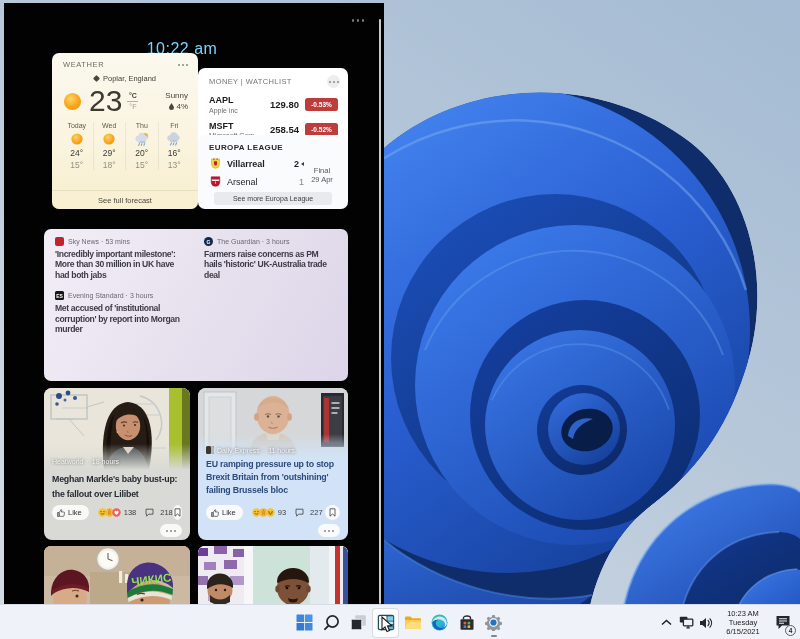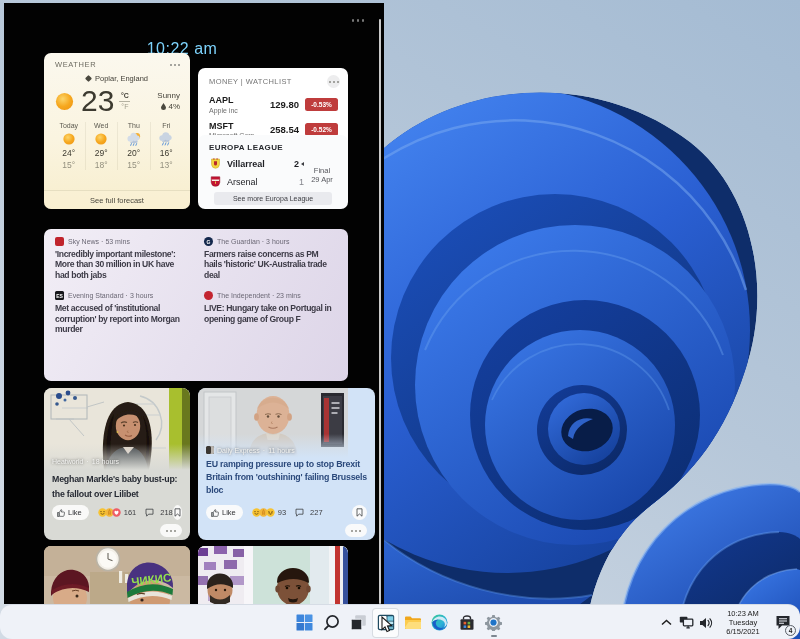--- a/index.html
+++ b/index.html
@@ -20,21 +20,21 @@
   .panel-menu { position:absolute; top:12px; right:16px; display:flex; gap:2.5px; padding:4px; cursor:default; }
   .panel-menu i { width:2.5px; height:2.5px; border-radius:50%; background:#787878; }
 
   .card { position:absolute; border-radius:7px; overflow:hidden; }
 
   
   .dots { display:flex; gap:2px; align-items:center; justify-content:center; }
   .dots i { width:2px; height:2px; border-radius:50%; background:#8a8a84; }
 
   
-  .card-weather { left:40px; top:50px; width:146px; height:156px;
+  .card-weather { left:48px; top:50px; width:146px; height:156px;
     background:linear-gradient(180deg,#fbf8ee 0%,#faf4e0 55%,#f7eecd 100%); }
   .w-head { display:flex; justify-content:space-between; align-items:center; padding:7px 10px 0 11px; }
   .w-title { font-size:7.5px; letter-spacing:.6px; color:#6e6c62; font-weight:400; }
   .w-loc { margin-top:5px; text-align:center; font-size:7.5px; color:#403e36; }
   .w-loc .pin { display:inline-block; transform:rotate(45deg); width:5px; height:5px; background:#4a483e; border-radius:1px; margin-right:4px; }
   .w-now { display:flex; align-items:center; padding:3px 10px 0 11px; }
   .w-temp { font-size:30px; font-weight:300; color:#3c3a30; margin-left:7px; line-height:1; }
   .w-units { margin-left:5px; display:flex; flex-direction:column; align-items:center; }
   .w-units .uc { font-size:7px; color:#45433a; font-weight:700; }
   .w-units .sep { width:11px; height:1px; background:#b5b2a2; margin:1.5px 0; }
@@ -95,21 +95,21 @@
   .src-ico { width:9px; height:9px; border-radius:2px; flex:0 0 auto; display:flex; align-items:center; justify-content:center;
     color:#fff; font-size:5px; font-weight:700; }
   .ico-sky { background:#c0242c; border-radius:2px; }
   .ico-guardian { background:#14284c; border-radius:50%; }
   .ico-es { background:#16161a; border-radius:1.5px; }
   .ico-indep { background:#c32430; border-radius:50%; }
 
   
   .news-card { border-radius:8px; }
   .card-news1 { left:40px; top:385px; width:146px; height:152px; background:#d9dad5; }
-  .card-news2 { left:194px; top:385px; width:177px; height:152px; background:#d2e3f7; }
+  .card-news2 { left:194px; top:385px; width:150px; height:152px; background:#d2e3f7; }
   .nc-img { position:absolute; top:0; left:0; right:0; }
   .nc-src { position:absolute; left:8px; font-size:7px; color:#f4f4f2; text-shadow:0 0 3px rgba(0,0,0,.65);
     display:flex; align-items:center; gap:3px; }
   .card-news1 .nc-src { top:70px; }
   .card-news2 .nc-src { top:58px; }
   .nc-src .de-ico { width:8px; height:8px; border-radius:1.5px; background:#3a3632; box-shadow:inset -3px 0 0 #b9b4ae; }
   .nc-hl { position:absolute; left:8px; right:8px; font-weight:700; }
   .card-news1 .nc-hl { top:84px; font-size:8.8px; line-height:14.5px; color:#262a33; letter-spacing:-0.2px; }
   .card-news2 .nc-hl { top:70px; font-size:8.8px; line-height:13px; color:#2c4a7c; letter-spacing:-0.2px; }
   .nc-actions { position:absolute; left:8px; right:8px; bottom:20px; display:flex; align-items:center; }
@@ -125,21 +125,21 @@
   .nc-dots { position:absolute; right:8px; bottom:3px; width:22px; height:13px; border-radius:7px;
     background:rgba(252,252,251,.92); }
   .nc-dots .dots { height:100%; }
 
   
   .card-photo1 { left:40px; top:543px; width:146px; height:70px; background:#b9a88e; }
   .card-photo2 { left:194px; top:543px; width:150px; height:70px; background:#cfe0dc; }
 
   
   .taskbar { position:absolute; left:0; top:604px; width:800px; height:35px;
-    background:var(--taskbar-bg,#eff2f8); border-top:1px solid rgba(170,180,195,.35);border-radius:12px; }
+    background:var(--taskbar-bg,#eff2f8); border-top:1px solid rgba(170,180,195,.35); }
   .tb-center { position:absolute; left:291px; top:0; height:35px; display:flex; align-items:center; }
   .tb-btn { width:27px; height:30px; display:flex; align-items:center; justify-content:center; position:relative; border-radius:4px; }
   .tb-btn.hover { background:rgba(255,255,255,.72); box-shadow:0 0 0 1px rgba(150,160,175,.35) inset; }
   .tb-btn svg { display:block; }
   .tb-indicator { position:absolute; bottom:1px; left:50%; transform:translateX(-50%);
     width:6px; height:2px; border-radius:1px; background:#7d8691; }
   .tray { position:absolute; right:0; top:0; height:35px; display:flex; align-items:center; }
   .tray-ico { width:20px; height:35px; display:flex; align-items:center; justify-content:center; }
   .tray-clock { margin:0 4px 0 6px; text-align:center; font-size:7.5px; line-height:9px; color:#1c1c1c; width:42px; }
   .tray-notif { position:relative; width:30px; height:35px; display:flex; align-items:center; justify-content:center; margin-right:2px; }
@@ -403,27 +403,20 @@
           <span class="t"><span>The Guardian</span> <span>·</span> <span>3 hours</span></span>
           </div>
         <div class="hl">Farmers raise concerns as PM hails 'historic' UK-Australia trade deal</div>
       </div>
       <div class="ts-item">
         <div class="src">
             <span class="src-ico ico-es">ES</span>
           <span class="t"><span>Evening Standard</span> <span>·</span> <span>3 hours</span></span>
           </div>
         <div class="hl">Met accused of 'institutional corruption' by report into Morgan murder</div>
-      </div>
-      <div class="ts-item">
-        <div class="src">
-            <span class="src-ico ico-indep"></span>
-          <span class="t"><span>The Independent</span> <span>·</span> <span>23 mins</span></span>
-          </div>
-        <div class="hl">LIVE: Hungary take on Portugal in opening game of Group F</div>
       </div>
     </div>
   </div>
 
   <div class="card news-card card-news1">
     <svg class="nc-img" width="146" height="82" viewBox="0 0 146 82">
       <rect width="146" height="82" fill="#e9e5da"></rect>
       <g opacity="0.7">
         <path d="M96 8 a28 28 0 0 1 16 44" fill="none" stroke="#b4bec4" stroke-width="1.4"></path>
         <path d="M90 16 h20 M94 27 h22 M18 20 h26 M12 31 h18 M108 60 h14" stroke="#bfc8cd" stroke-width="1.1"></path>
@@ -487,21 +480,21 @@
           </svg>
         <svg width="9" height="9" viewBox="0 0 9 9">
             <circle cx="4.5" cy="4.5" r="4.2" fill="#f3b73a"></circle>
             <path d="M4.5 1.5 q-1.6 1.8 -1 5 q1-0.4 1-0.4 q0 0 1 0.4 q0.6-3.2 -1-5Z" fill="#e8a02a" stroke="#c27d18" stroke-width="0.5"></path>
           </svg>
         <svg width="9" height="9" viewBox="0 0 9 9">
             <circle cx="4.5" cy="4.5" r="4.2" fill="#ee5e67"></circle>
             <path d="M4.5 6.8 C1.8 5 2.2 2.9 3.4 2.7 q0.8-0.1 1.1 0.7 q0.3-0.8 1.1-0.7 c1.2 0.2 1.6 2.3 -1.1 4.1Z" fill="#fff"></path>
           </svg>
       </span>
-      <span class="cnt">161</span>
+      <span class="cnt">138</span>
       <span class="comment-group">
         <svg width="9" height="9" viewBox="0 0 9 9">
             <path d="M1 1.2 h7 v5 h-4.4 L1.6 8.2 V6.2 H1 Z" fill="none" stroke="#3c4043" stroke-width="0.8"></path>
           </svg>
         <span class="cnt">218</span>
       </span>
       <span class="bm-circle">
         <svg width="7" height="9" viewBox="0 0 7 9">
             <path d="M1 0.8 h5 v7.4 L3.5 6 L1 8.2 Z" fill="none" stroke="#3c4043" stroke-width="0.8"></path>
           </svg>

